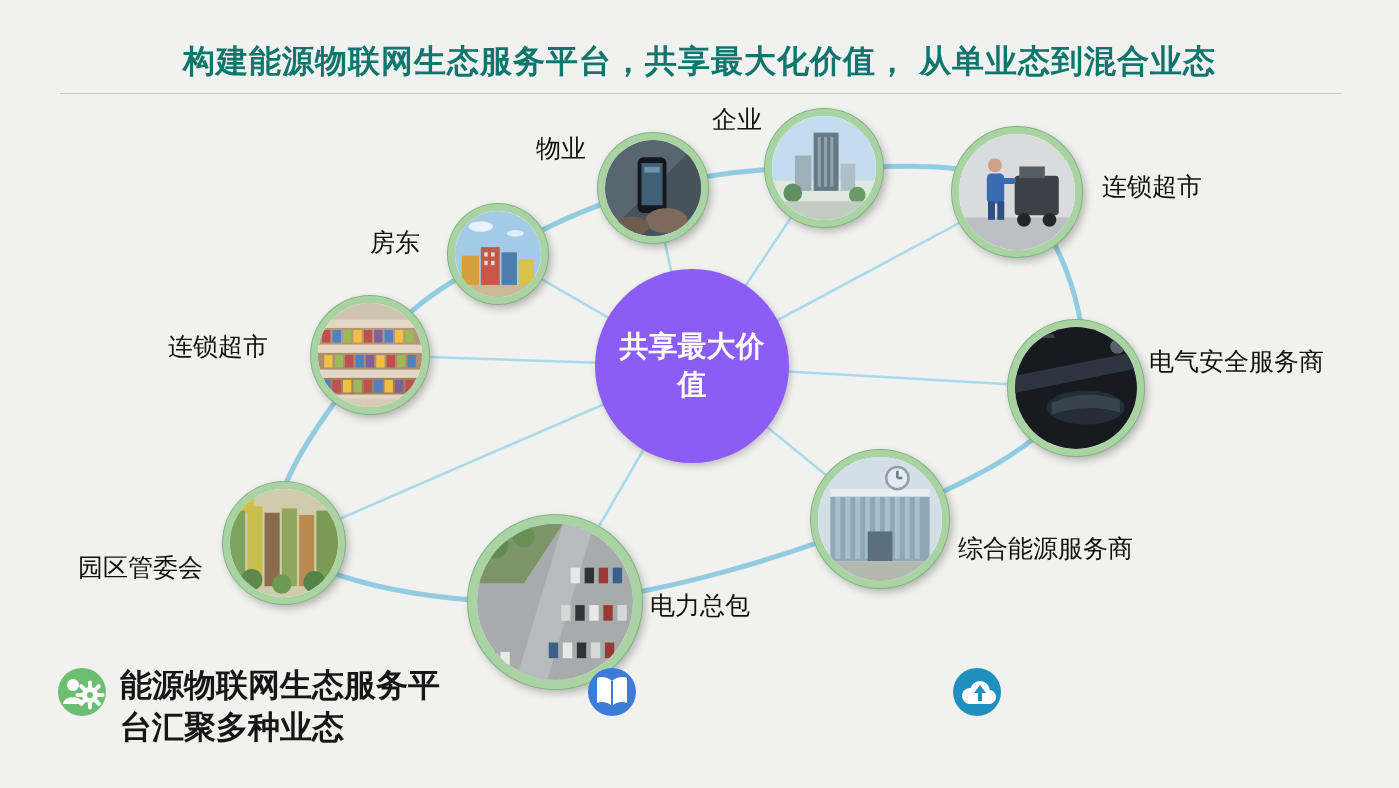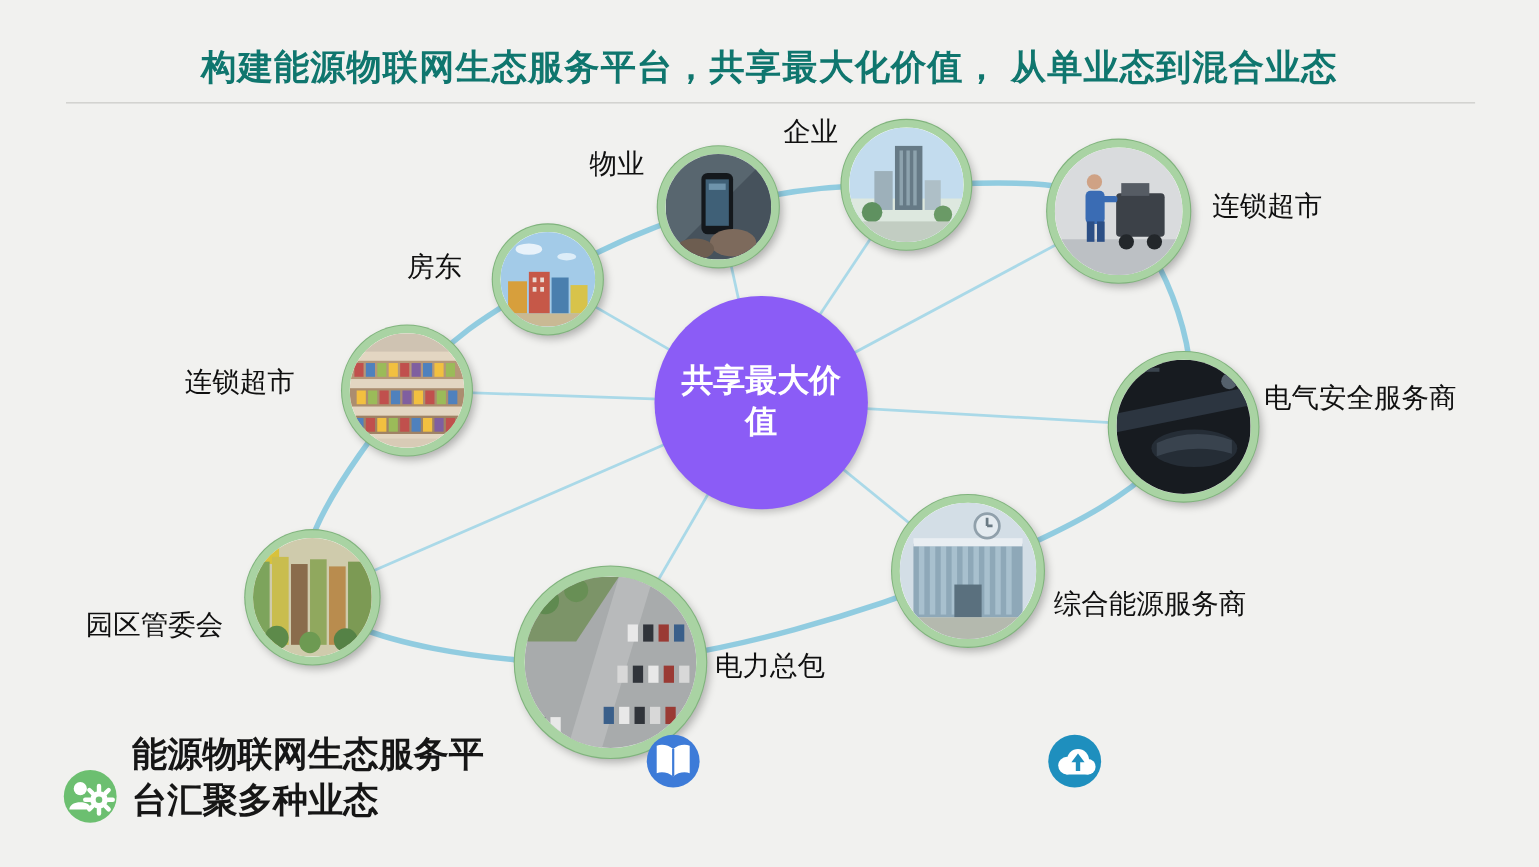--- a/index.html
+++ b/index.html
@@ -27,21 +27,21 @@
     position:absolute;left:595px;top:269px;width:194px;height:194px;border-radius:50%;
     background:#8b5cf6;z-index:3;display:flex;align-items:center;justify-content:center;
     box-shadow:2px 3px 7px rgba(0,0,0,.2);
   }
   .center-label{
     width:152px;text-align:center;color:#ffffff;font-size:29px;font-weight:bold;line-height:1.3;
   }
   .node-label{
     position:absolute;font-size:25px;font-weight:normal;color:#101010;white-space:nowrap;z-index:4;
   }
-  .legend-item{position:absolute;display:flex;align-items:flex-end;z-index:4}
+  .legend-item{position:absolute;display:flex;align-items:flex-start;z-index:4}
   .legend-icon{
     width:48px;height:48px;border-radius:50%;flex:0 0 auto;margin-top:4px;
     display:flex;align-items:center;justify-content:center;
   }
   .legend-icon svg{display:block}
   .ic-green{background:#6cbf70}
   .ic-blue{background:#3d7bd8}
   .ic-teal{background:#1e8fbe}
   .legend-text{
     margin-left:14px;font-size:32px;font-weight:bold;color:#161616;line-height:1.32;

